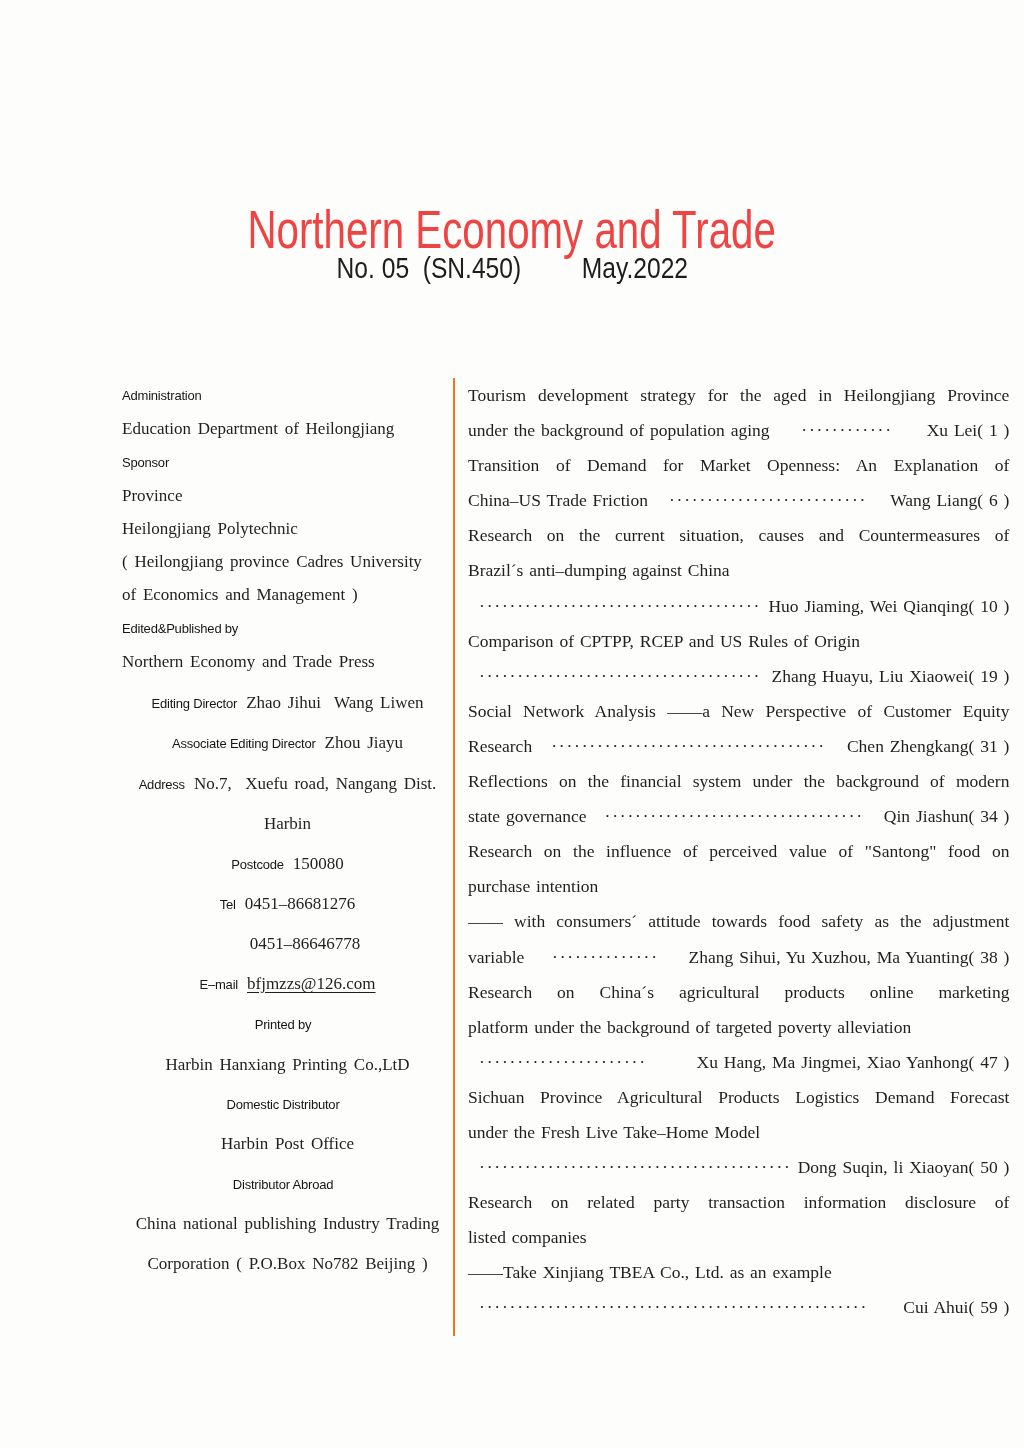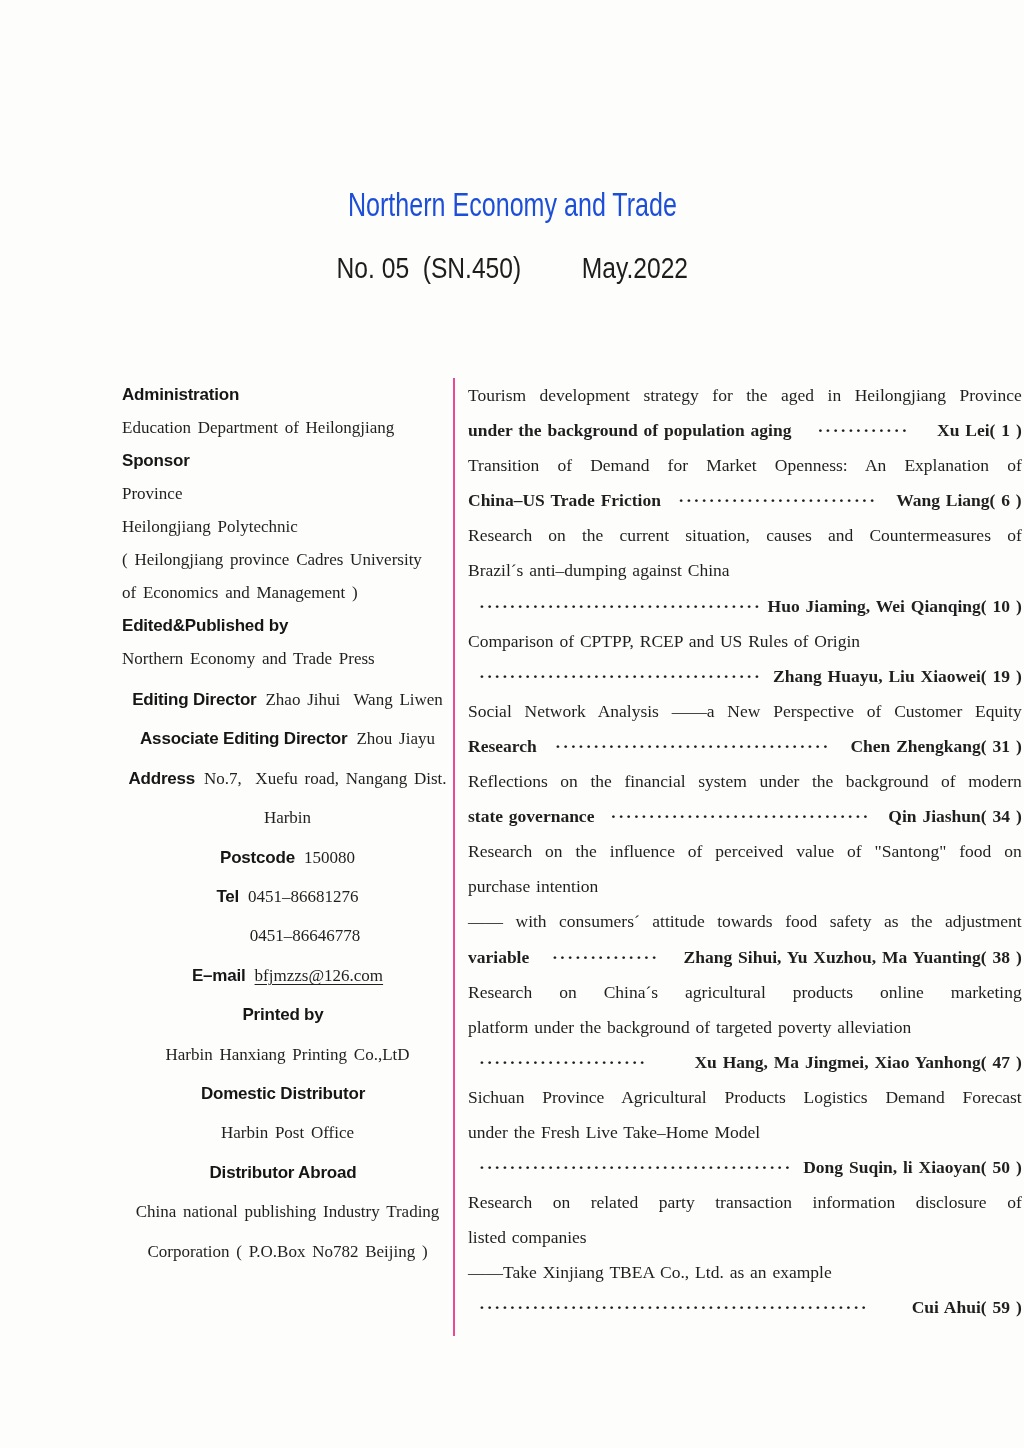--- a/index.html
+++ b/index.html
@@ -12,73 +12,73 @@
     overflow:hidden;
   }
   .page{position:absolute;inset:0;}
 
   
   .journal-title{
     position:absolute;top:165px;left:0;width:100%;
     text-align:center;
     font-family:"Liberation Sans",sans-serif;
     font-weight:400;
-    font-size:33px;line-height:1.1;
-    color:#1d4ed8;
+    font-size:53px;line-height:1.1;
+    color:#ef4444;
     letter-spacing:0;
   }
   .narrow{display:inline-block;transform:scaleX(.76);transform-origin:50% 50%;white-space:pre;}
   .issue-line{
     position:absolute;top:251px;left:0;width:100%;
     text-align:center;
     font-family:"Liberation Sans",sans-serif;
     font-size:30px;line-height:1.1;color:#1d1d1d;
   }
   .issue-line .narrow{transform:scaleX(.82);}
   .issue-date{margin-left:74px;}
 
   
   .columns{
     position:absolute;top:378px;left:122px;width:834px;
     display:flex;align-items:stretch;
   }
   .m-col{flex:0 0 331px;width:331px;}
   .t-col{
     flex:1;min-height:958px;box-sizing:border-box;
-    border-left:2px solid #ec4899;
+    border-left:2px solid #f97316;
     padding-left:13px;
   }
 
   
   .m-line{
     font-size:17px;line-height:33px;
     white-space:pre-wrap;
     word-spacing:2.5px;
     color:#1f1f1f;
   }
   .m-main{margin-top:5px;}
   .m-main .m-line{line-height:39.4px;text-align:center;}
   .lbl{
     font-family:"Liberation Sans",sans-serif;
-    font-weight:700;font-size:17px;
+    font-weight:400;font-size:13px;
     word-spacing:0;letter-spacing:-.2px;
     margin-right:9px;color:#161616;
   }
   .ind{padding-left:35px;}
   .u{text-decoration:underline;text-underline-offset:3px;}
 
   
   .t-line{
     font-size:17.5px;line-height:35.1px;
     white-space:pre-wrap;
     word-spacing:1.5px;
     color:#1f1f1f;
   }
   .t-line.justify{text-align:justify;text-align-last:justify;}
-  .t-line.leader{display:flex;align-items:flex-start;justify-content:space-between;font-weight:bold;}
+  .t-line.leader{display:flex;align-items:flex-start;justify-content:space-between;}
   .t-line.leader.no-pre{padding-left:7px;}
   .leader .pre{flex:0 0 auto;white-space:nowrap;}
   .leader .dots{
     flex:0 1 auto;overflow:hidden;white-space:nowrap;
     letter-spacing:1.8px;margin:0 6px 0 4px;
   }
   .leader .authors{flex:0 0 auto;white-space:pre;}
 </style>
 </head>
 <body>

